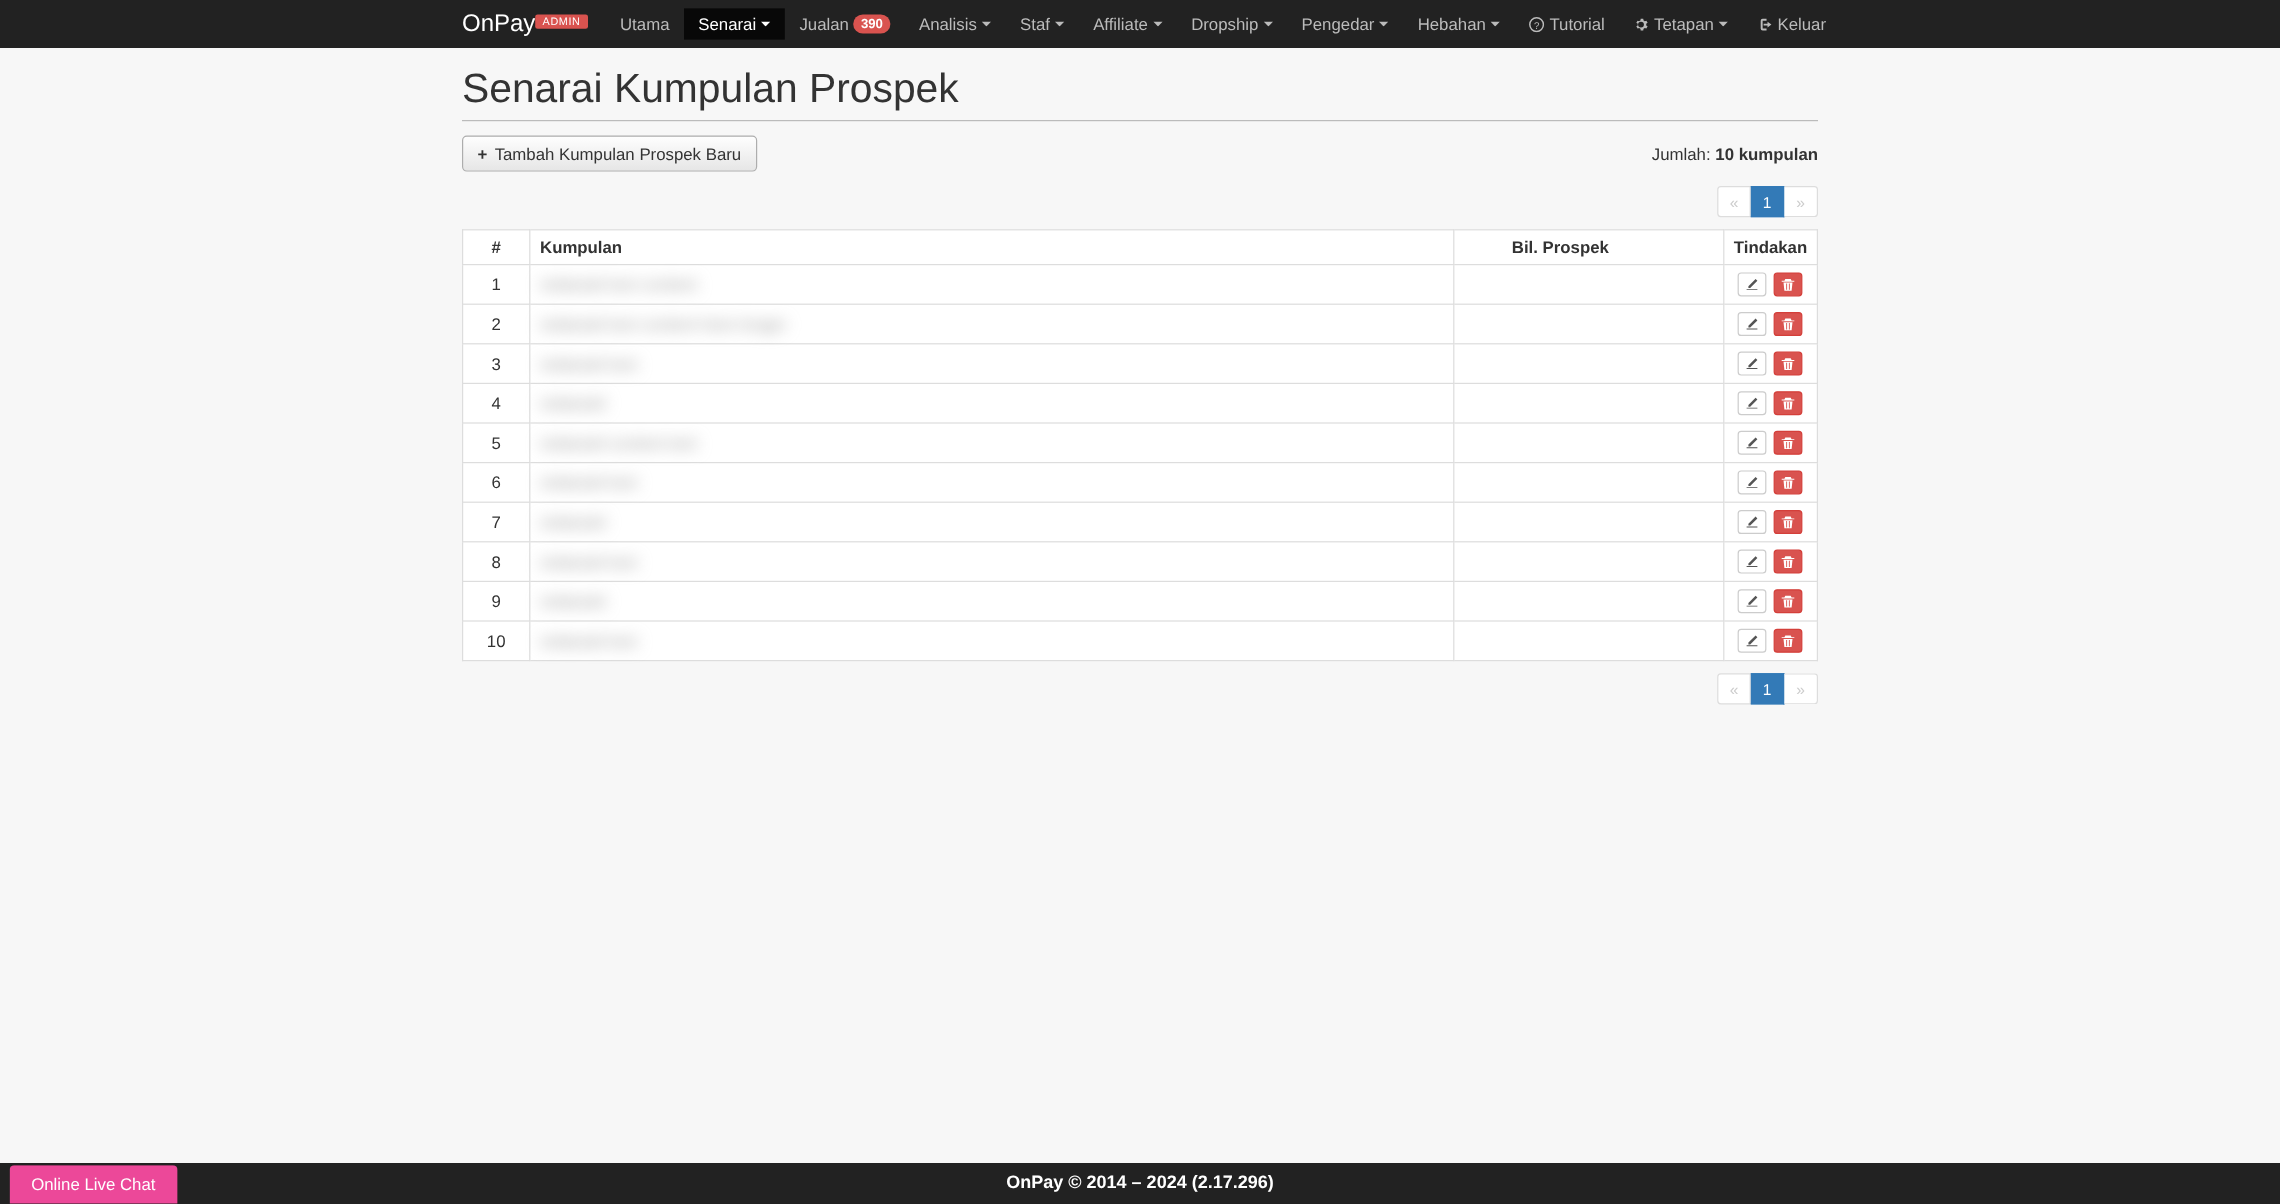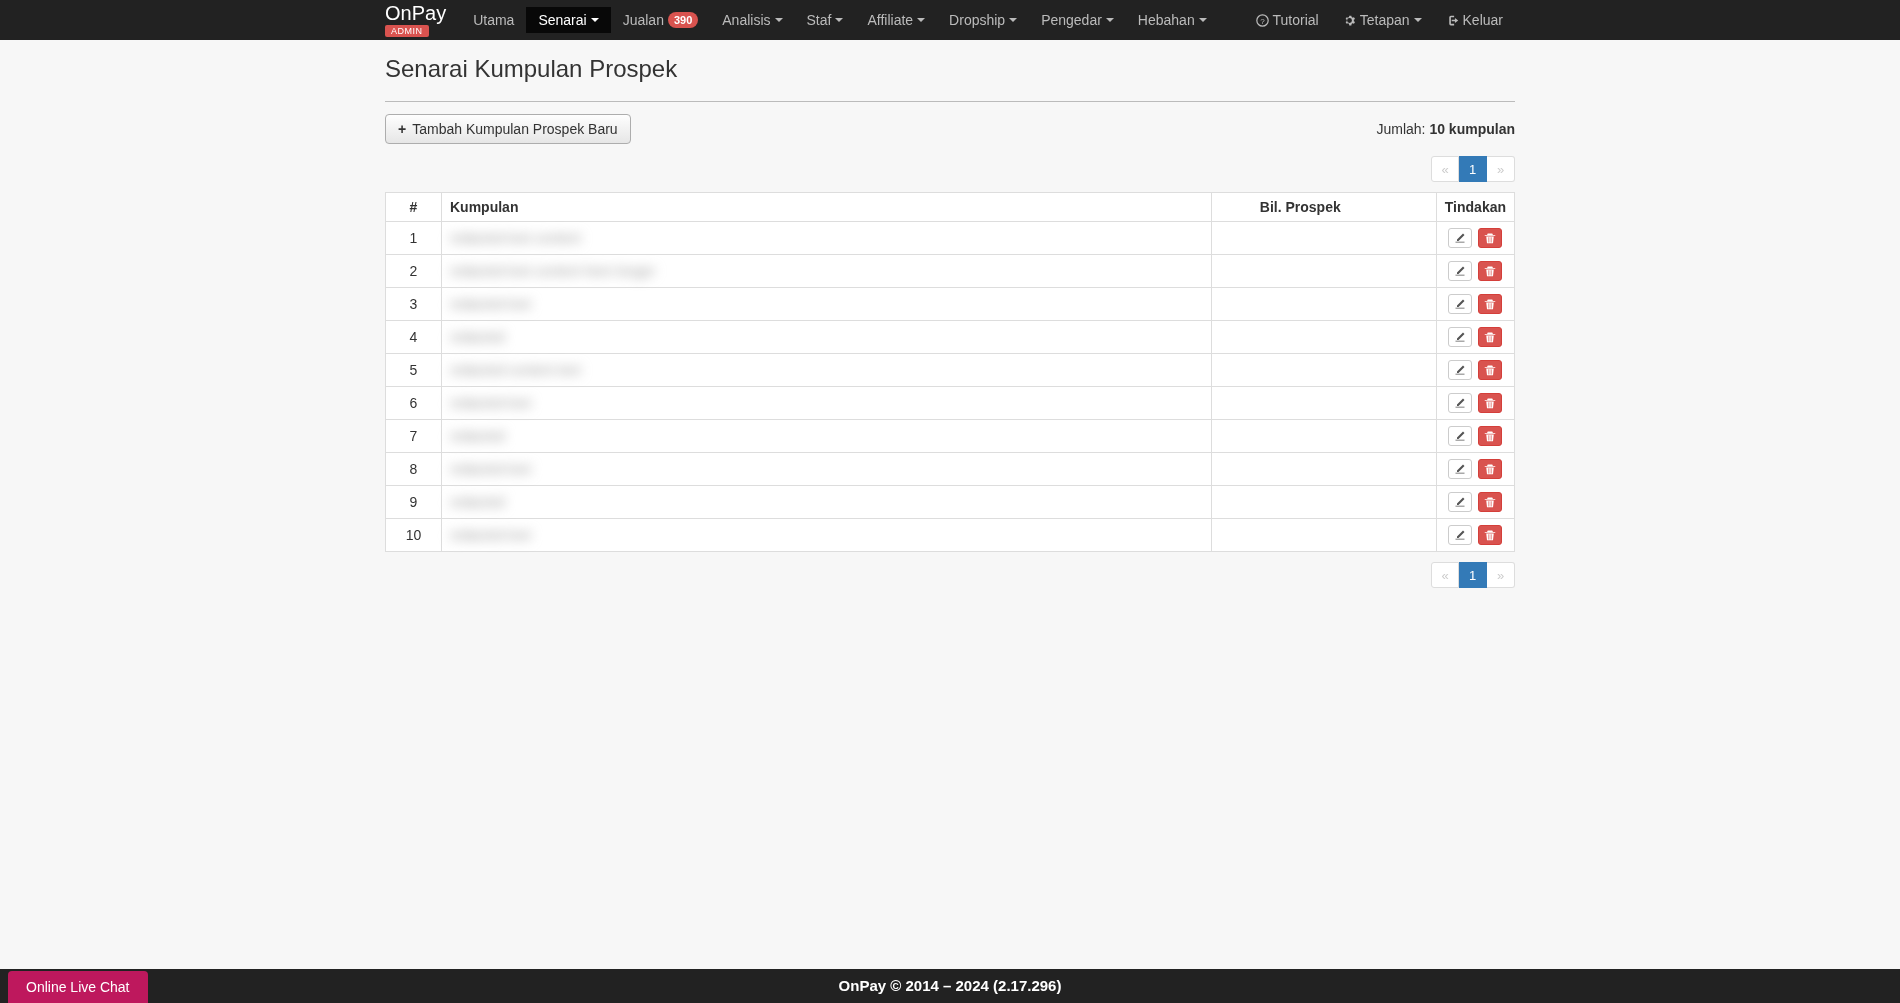--- a/index.html
+++ b/index.html
@@ -3,31 +3,31 @@
   <meta charset="utf-8">
   <style>
     * { margin: 0; padding: 0; box-sizing: border-box; }
     body { font-family: -apple-system, "Helvetica Neue", Helvetica, Arial, sans-serif; font-size: 14px; color: #333; background: #f7f7f7; }
 
     .navbar { background: #222; height: 40px; display: flex; align-items: center; padding: 0 0; }
     .navbar-container { width: 1130px; margin: 0 auto; display: flex; align-items: center; justify-content: space-between; height: 100%; }
     .navbar-left { display: flex; align-items: center; height: 100%; }
     .navbar-right { display: flex; align-items: center; height: 100%; }
 
-    .brand { color: #fff; font-size: 20px; font-weight: 500; padding: 0 15px 0 0; position: relative; display: flex; flex-direction: column; align-items: flex-start; }
+    .brand { color: #fff; font-size: 20px; font-weight: 500; padding: 0 15px 0 0; position: relative; display: flex; flex-direction: row; align-items: flex-start; }
     .brand-text { line-height: 20px; }
     .admin-badge { background: #d9534f; color: #fff; font-size: 9px; font-weight: 400; padding: 1px 6px; border-radius: 2px; letter-spacing: 0.5px; margin-top: 2px;}
 
     .nav-item { color: #bbb; padding: 0 12px; height: 26px; display: flex; align-items: center; cursor: pointer; font-size: 14px; }
     .nav-item.active { background: #080808; color: #fff; text-align: right; }
     .caret { display: inline-block; width: 0; height: 0; margin-left: 4px; vertical-align: middle; border-top: 4px dashed; border-right: 4px solid transparent; border-left: 4px solid transparent; }
     .badge-count { background: #d9534f; color: #fff; font-size: 11px; font-weight:700; padding: 2px 6px; border-radius: 8px; margin-left: 4px; }
 
     .container { width: 1130px; margin: 0 auto; padding: 15px 0; }
-    .page-title { font-size: 24px; font-weight: 400; color: #333; margin-bottom: 8px; border-bottom: 1px solid #bbb; padding-bottom: 18px; }
+    .page-title { font-size: 34px; font-weight: 400; color: #333; margin-bottom: 8px; border-bottom: 1px solid #bbb; padding-bottom: 6px; }
 
     .toolbar-row { display: flex; justify-content: space-between; align-items: center; margin: 12px 0; }
     .btn { display: inline-flex; align-items: center; border: 1px solid #ccc; background: #fff; padding: 6px 12px; border-radius: 4px; cursor: pointer; font-size: 14px; color: #333; }
     .btn-default { background: linear-gradient(#fefefe,#e6e6e6); border-color:#adadad; }
     .btn .plus { font-weight: bold; margin-right: 6px; }
     .jumlah-text { color: #333; }
     .jumlah-text b { font-weight: 700; }
 
     .pagination { display: flex; justify-content: flex-end; margin: 10px 0; }
     .page-btn { border: 1px solid #ddd; background: #fff; color: #aaa; min-width: 28px; height: 26px; display:flex; align-items:center; justify-content:center; font-size: 13px; cursor:pointer; }
@@ -45,21 +45,21 @@
     .col-bil { width: 225px; padding-left: 48px; }
     .col-action { width: 60px; text-align: center; }
 
     .btn-xs { padding: 1px 5px; font-size: 11px; border-radius: 3px; cursor:pointer; display:inline-flex; align-items:center; justify-content:center; min-width:20px; height:20px;}
     .btn-edit { background: #fff; border: 1px solid #ccc; color:#555;}
     .btn-del { background: #d9534f; border: 1px solid #d43f3a; color:#fff; margin-left:2px;}
 
     .blurred { filter: blur(6px); color: #999; }
 
     .footer { position: fixed; bottom: 0; left:0; right:0; background: #222; color: #fff; text-align: center; height: 34px; line-height: 34px; font-size:15px; font-weight:600; }
-    .live-chat { position: fixed; bottom: 0; left: 8px; background: #be185d; color: #fff; padding: 8px 18px; border-radius: 4px 4px 0 0; font-size: 14px; cursor:pointer; z-index:10;}
+    .live-chat { position: fixed; bottom: 0; left: 8px; background: #ec4899; color: #fff; padding: 8px 18px; border-radius: 4px 4px 0 0; font-size: 14px; cursor:pointer; z-index:10;}
 
     .icon-svg { width: 12px; height: 12px; fill: currentColor; }
     .nav-icon { width:13px; height:13px; fill: currentColor; margin-right:4px; vertical-align:-1px;}
   </style>
 </head>
 <body>
 
 <div class="navbar">
   <div class="navbar-container">
     <div class="navbar-left">

